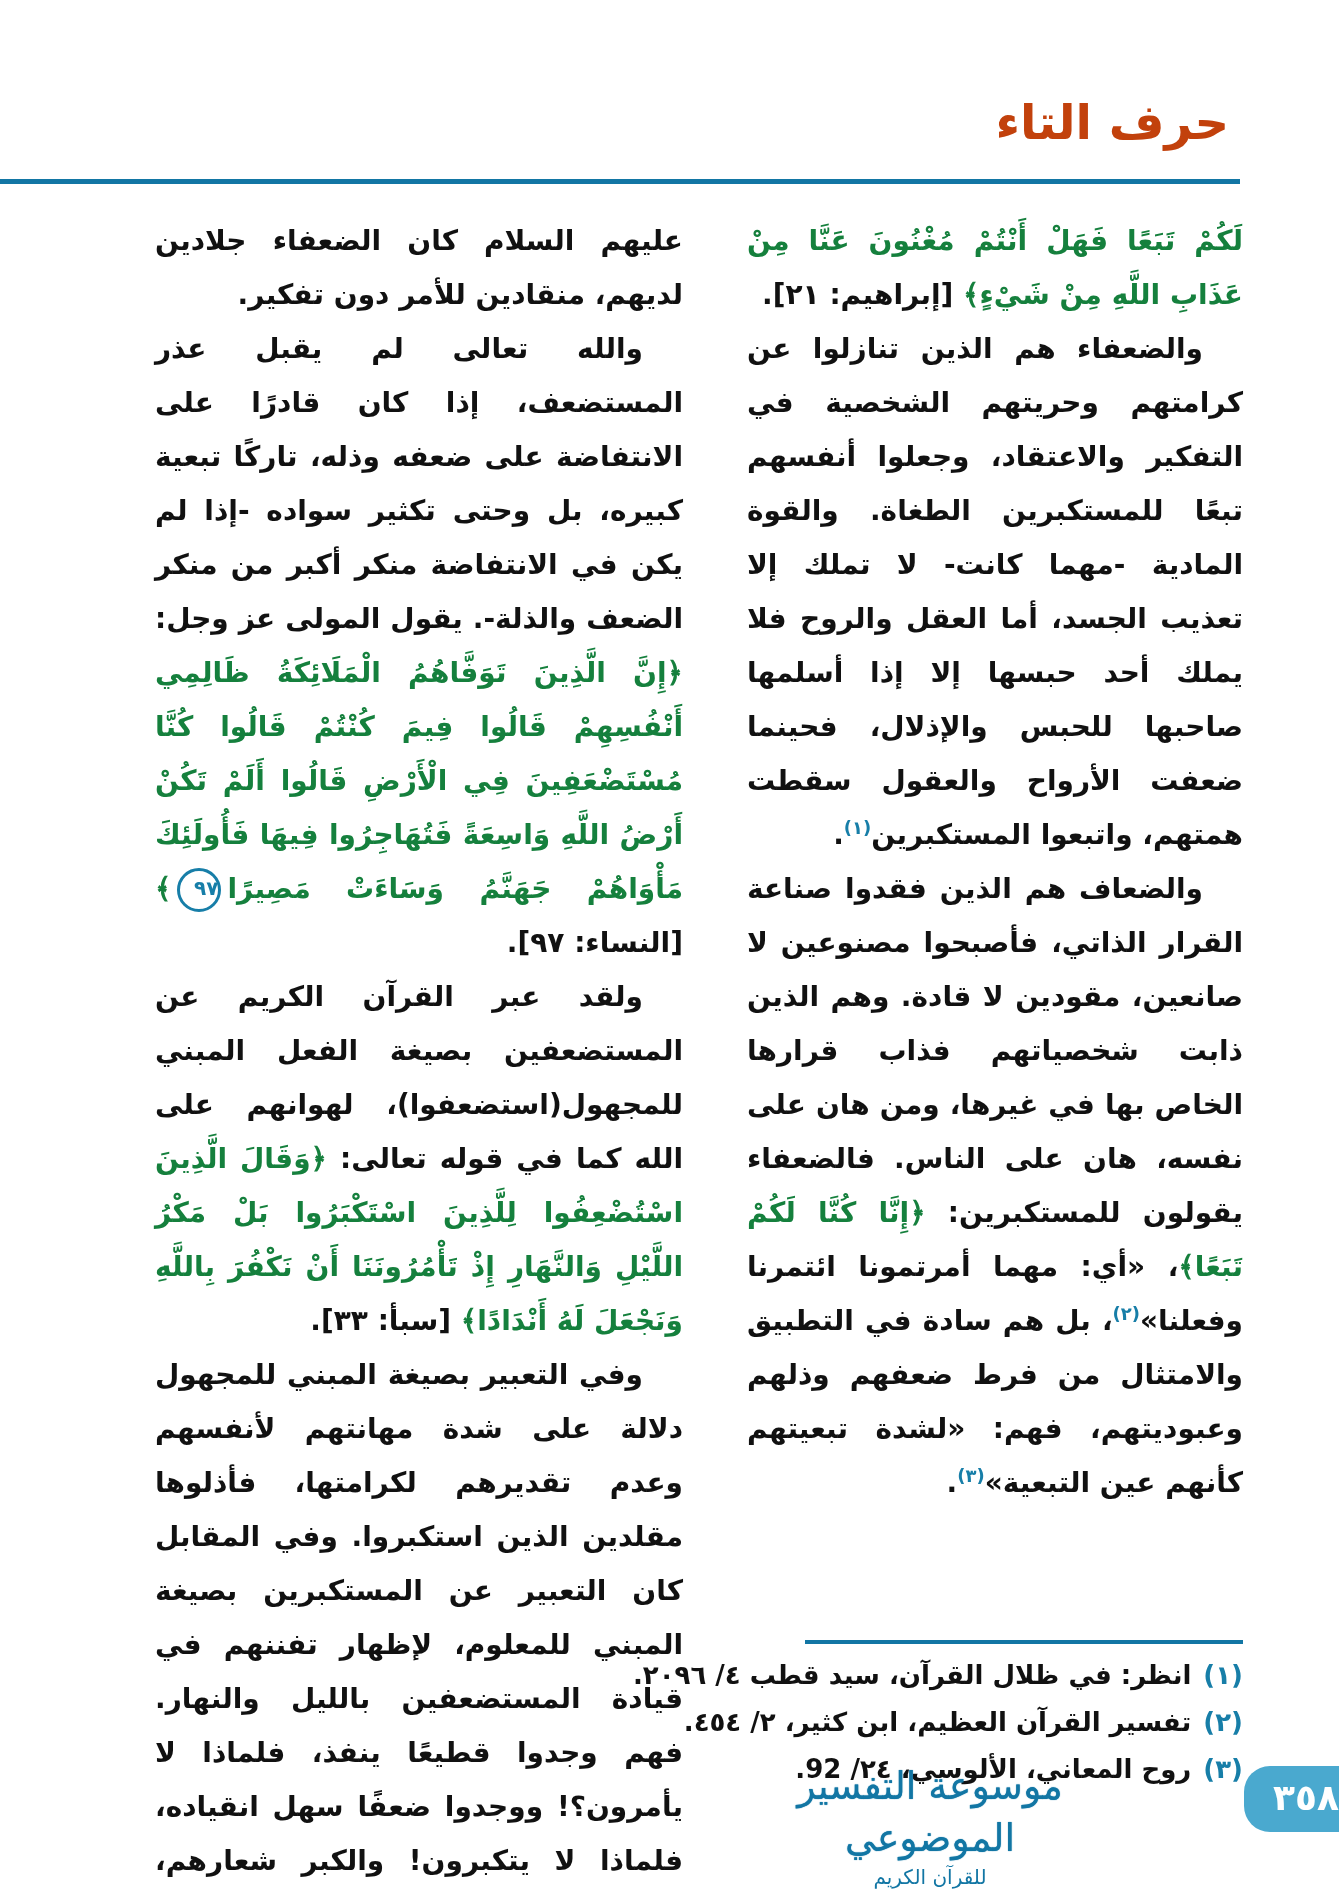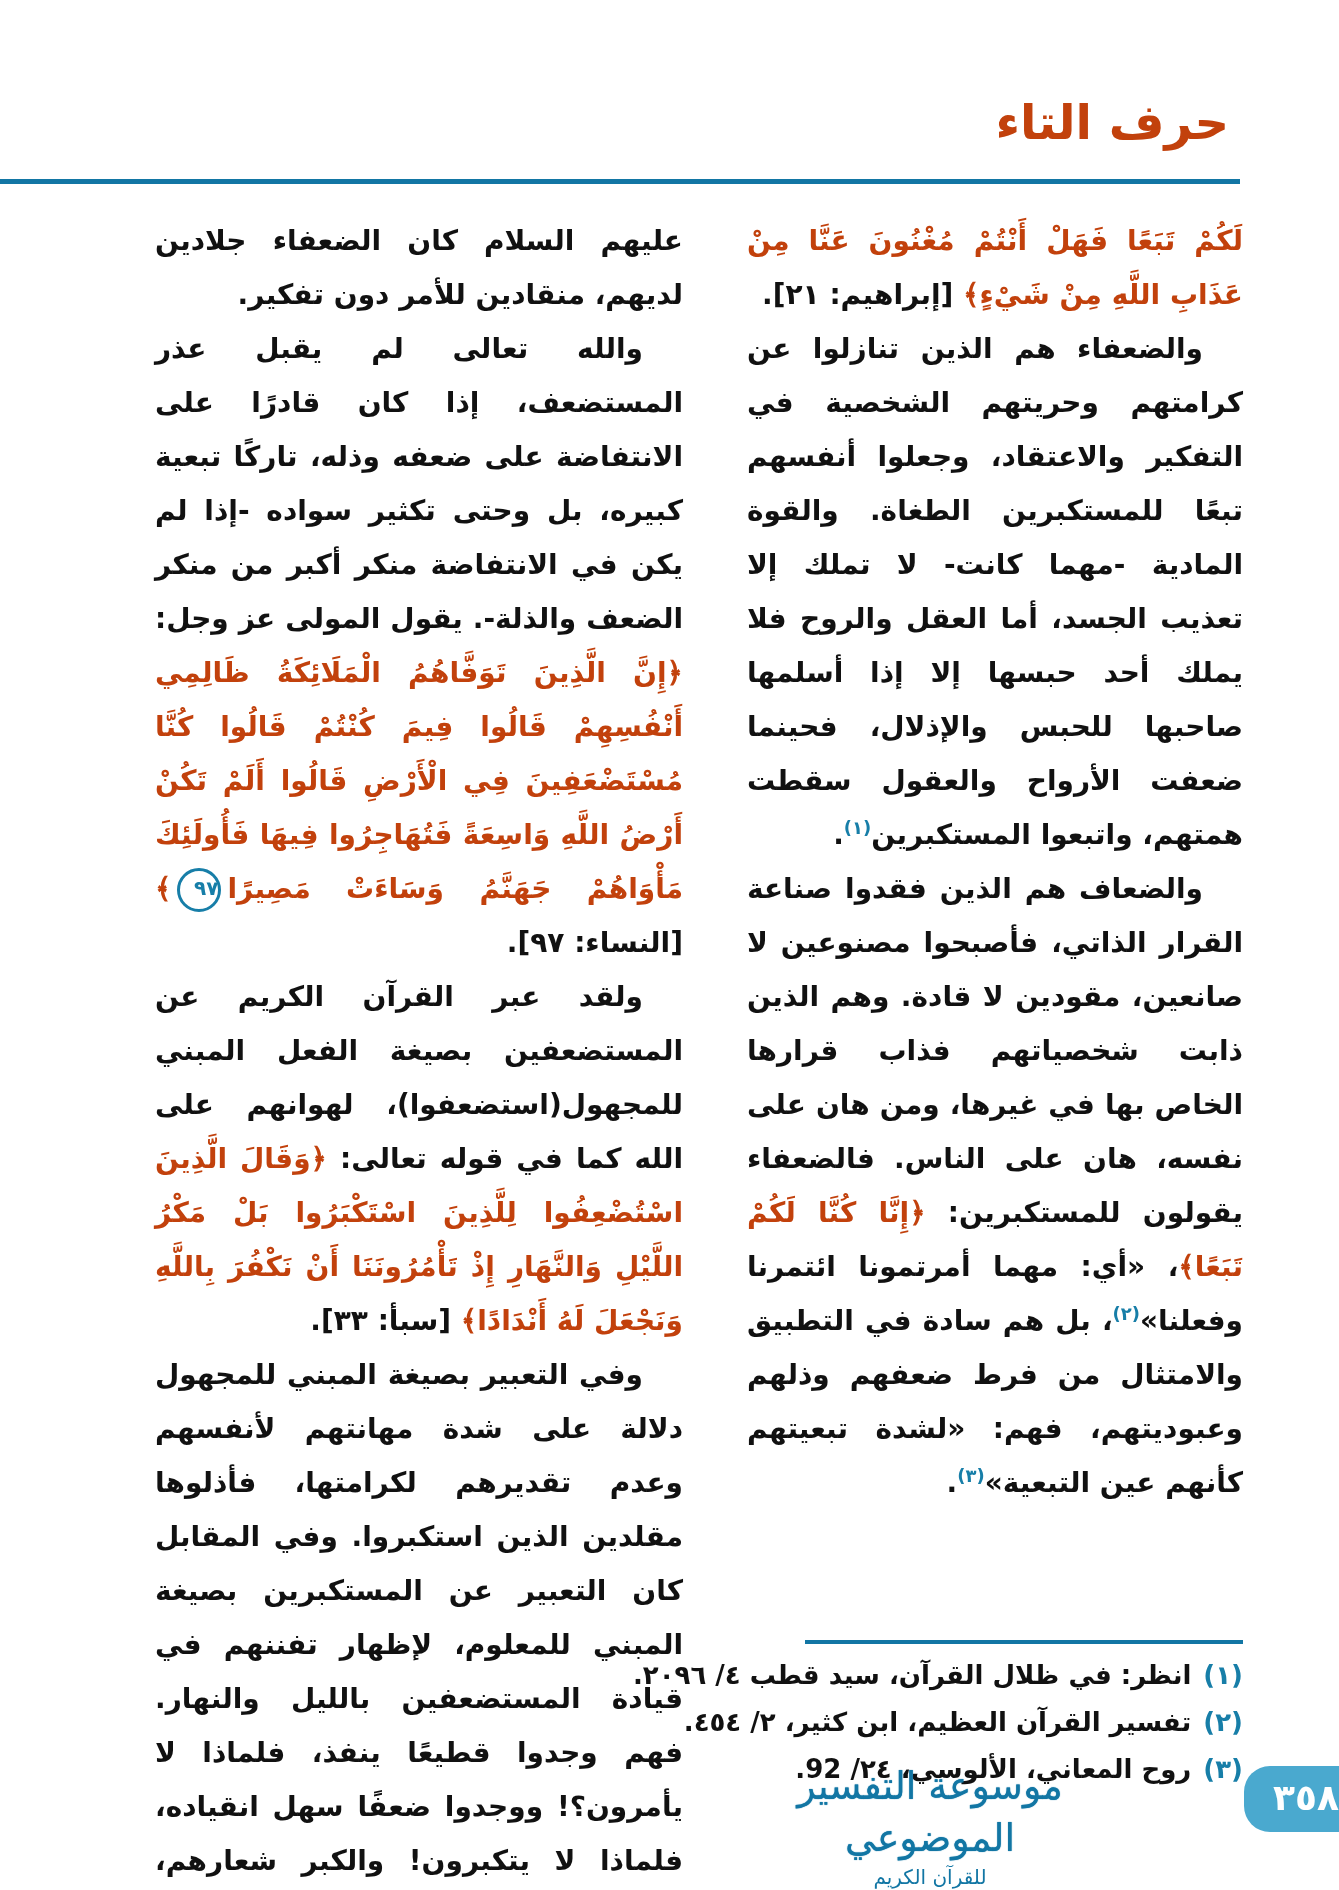--- a/index.html
+++ b/index.html
@@ -41,21 +41,21 @@
   .col{
     font-size:28px;
     font-weight:700;
     line-height:54px;
     text-align:justify;
   }
   .col-right{width:496px;}
   .col-left{width:528px;}
   .col p{margin:0;padding:0;}
   .col p.indent{text-indent:40px;}
-  .quran{color:#c2410c;margin-top:20px;}
+  .quran{color:#15803d;margin-top:20px;}
   .verse-ref{color:#111;}
   .fn-ref{
     color:#177EA8;
     font-size:18px;
     vertical-align:super;
     line-height:0;
   }
   .verse-num{
     display:inline-block;
     min-width:38px;height:38px;

